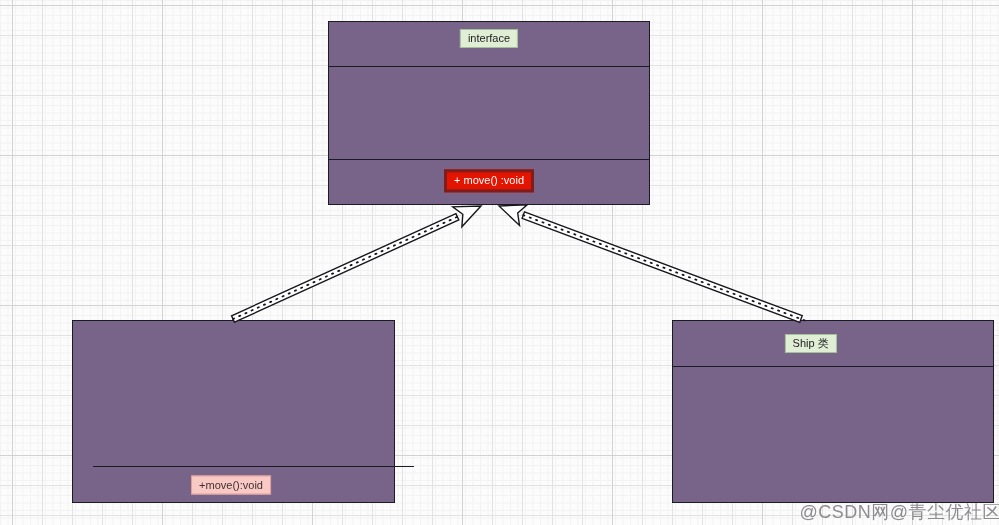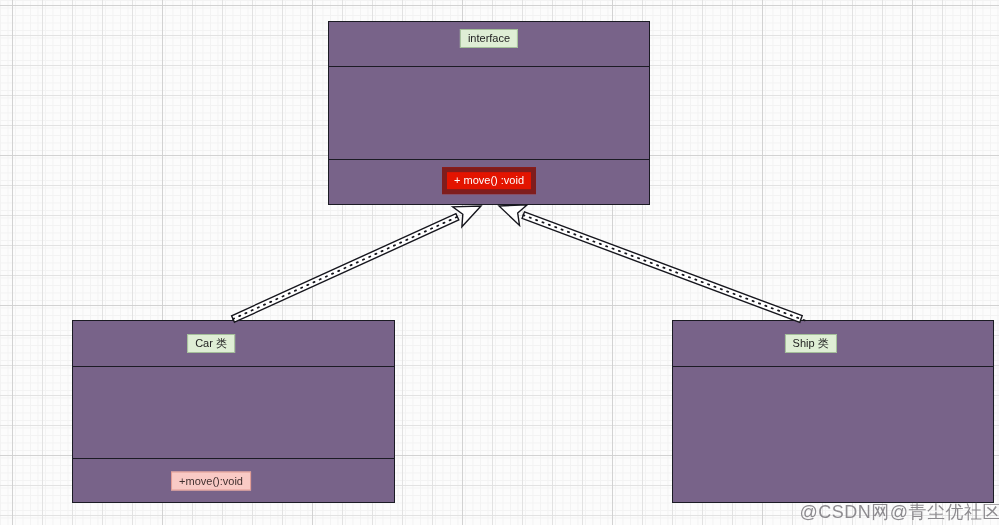--- a/index.html
+++ b/index.html
@@ -56,34 +56,34 @@
     top:7px;left:50%;
     background:var(--title-chip-bg);
     border:1px solid var(--title-chip-border);
     color:var(--title-chip-text);
   }
   .offset-title{top:13px;left:43%;}
   .chip-method-red{
     top:50%;left:50%;transform:translate(-50%,-55%);
     background:var(--interface-method-bg);
     color:var(--interface-method-text);
-    border:5px solid #7f1d1d;
+    border:3px solid #7f1d1d;
   }
   .chip-method-pink{
     top:50%;left:43%;transform:translate(-50%,-50%);
     background:var(--method-chip-bg);
     border:1px solid var(--method-chip-border);
     color:var(--method-chip-text);
   }
   #box-interface{left:328px;top:21px;width:322px;height:184px;}
   #box-car{left:72px;top:320px;width:323px;height:183px;}
   #box-ship{left:672px;top:320px;width:322px;height:183px;}
   #box-interface .sec-title{height:44px;}
   #box-car .sec-title,#box-ship .sec-title{height:45px;}
-  #box-car .sec-methods,#box-ship .sec-methods{height:44px;}
+  #box-car .sec-methods,#box-ship .sec-methods{height:36px;margin-left:20px;}
   svg.arrows{position:absolute;left:0;top:0;width:999px;height:525px;z-index:3;}
   svg.arrows path{fill:#ffffff;stroke:#16161d;stroke-width:1.4;}
   svg.arrows .dash{fill:none;stroke:#16161d;stroke-width:1.8;stroke-linecap:round;stroke-dasharray:1.2 5.6;}
   .watermark{
     position:absolute;right:-2px;bottom:1px;z-index:9;
     font-size:18px;letter-spacing:0.5px;
     color:rgba(72,70,76,0.62);
     text-shadow:0 0 1px rgba(255,255,255,0.6);
     filter:blur(0.3px);
     white-space:nowrap;
@@ -98,23 +98,20 @@
     <div class="sec sec-title">
       <span class="chip chip-title">interface</span>
     </div>
     <div class="sec sec-fields"></div>
     <div class="sec sec-methods">
       <span class="chip chip-method-red">+ move() :void</span>
     </div>
   </div>
 
   <div class="uml-class" id="box-car">
-    <div class="sec sec-title">
-      <span class="chip chip-title offset-title">Car 类</span>
-    </div>
     <div class="sec sec-fields"></div>
     <div class="sec sec-methods">
       <span class="chip chip-method-pink">+move():void</span>
     </div>
   </div>
 
   <div class="uml-class" id="box-ship">
     <div class="sec sec-title">
       <span class="chip chip-title offset-title">Ship 类</span>
     </div>

